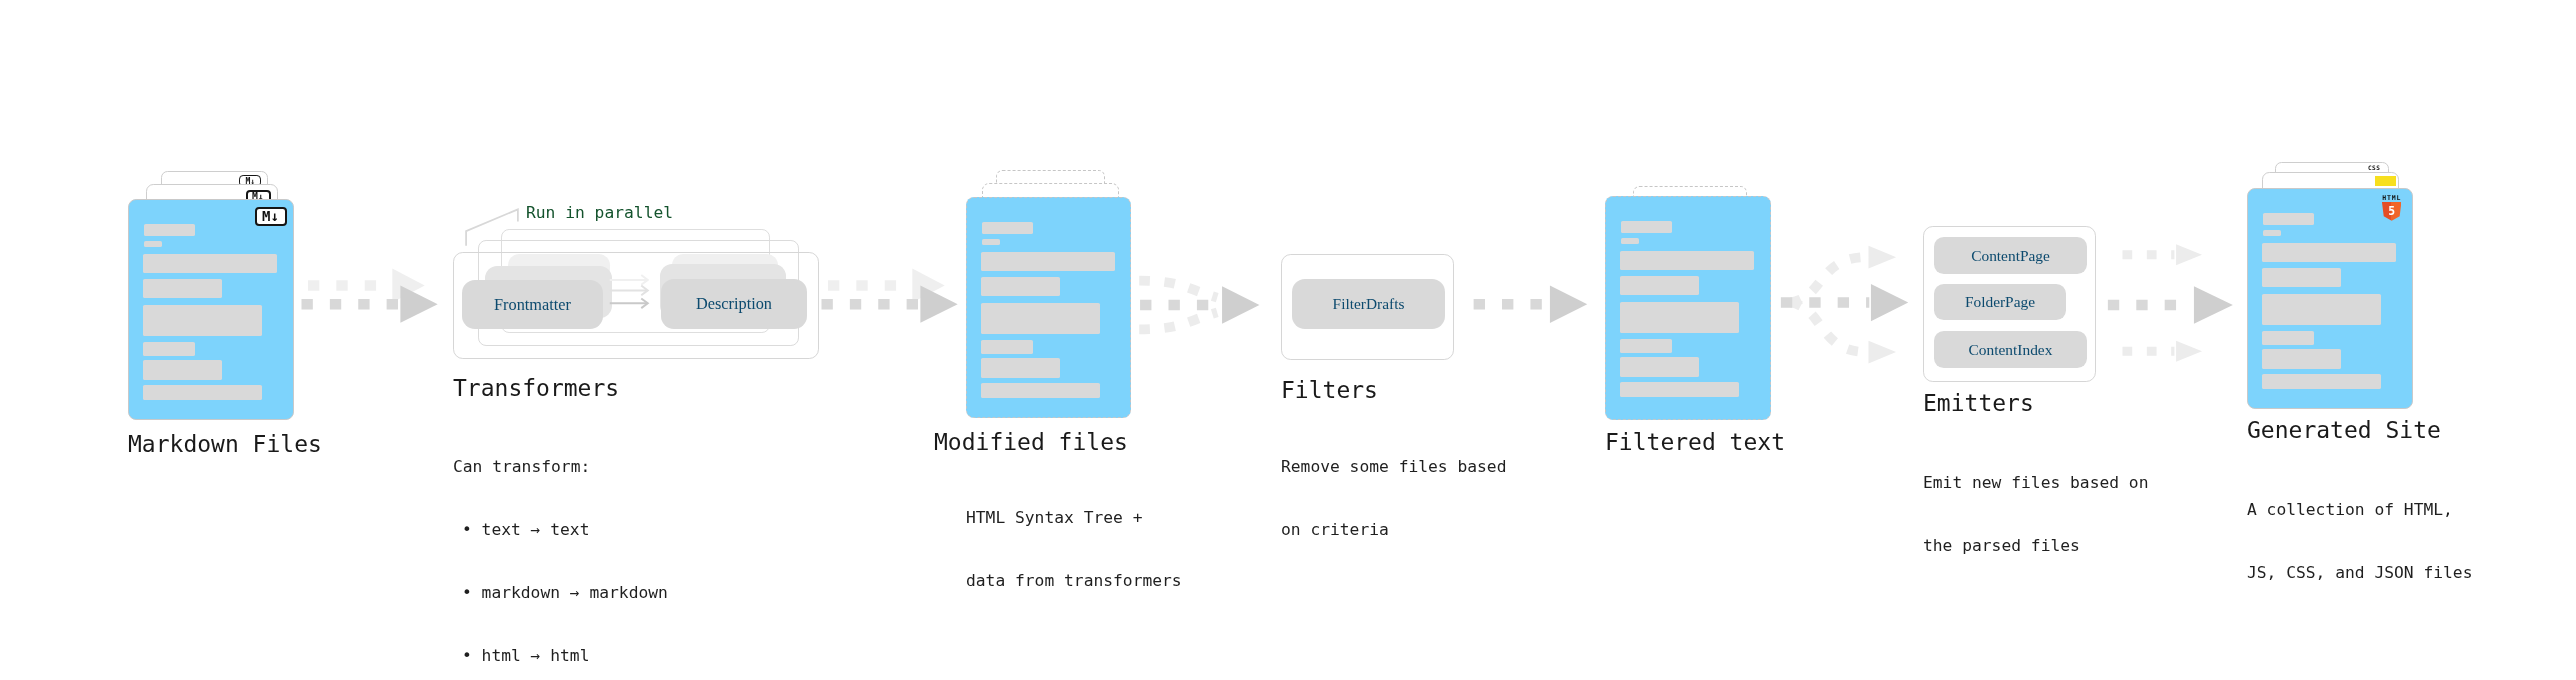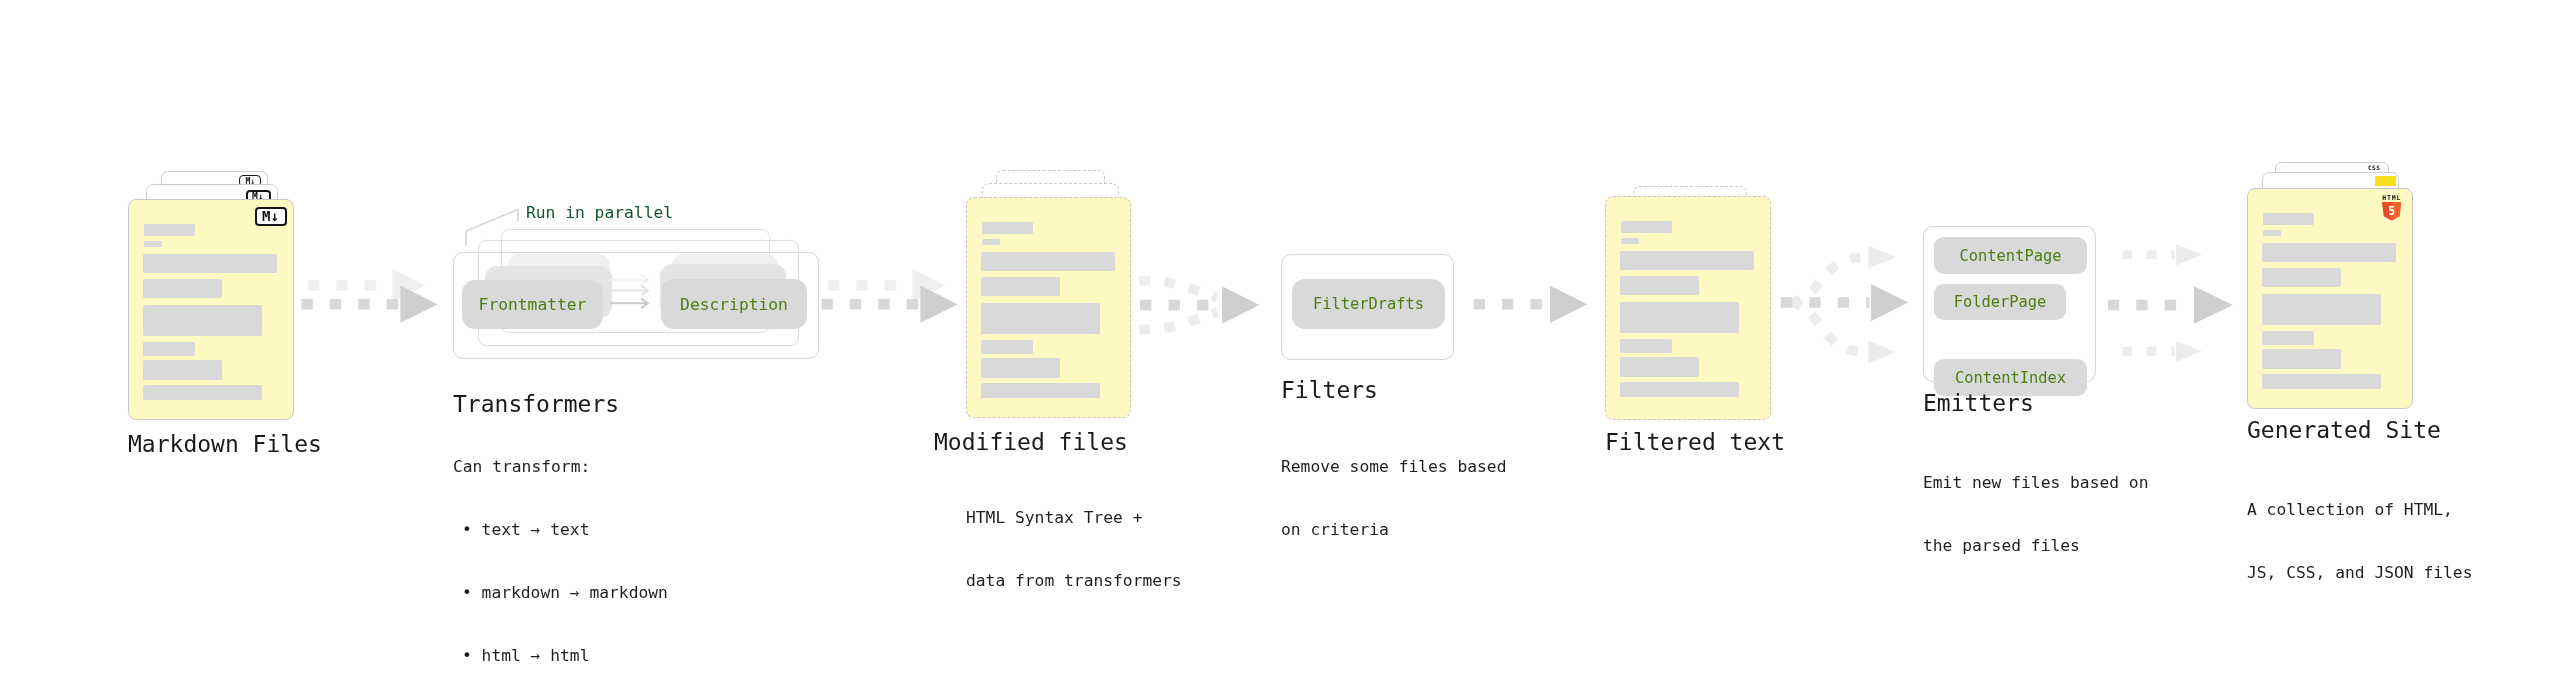--- a/index.html
+++ b/index.html
@@ -1,20 +1,20 @@
 <!DOCTYPE html>
 <html style="font-size:13px"><head>
 <meta charset="utf-8">
 <style>
   html,body{margin:0;padding:0;background:#ffffff;}
   body{font-family:"DejaVu Sans Mono","Liberation Mono",monospace;color:#1a1a1a;}
   #canvas{position:relative;width:2576px;height:681px;background:#ffffff;overflow:hidden;}
 
   
-  .card{position:absolute;border:1.6px solid #c9c9c9;border-radius:8.1px;background:#fef9c3;box-sizing:border-box;}
+  .card{position:absolute;border:1.6px solid #c9c9c9;border-radius:8.1px;background:#7dd3fc;box-sizing:border-box;}
   .card.ghostcard{background:#ffffff;border-color:#cecece;}
   .card.dashed{border-style:dashed;border-color:#c6c6c6;}
 
   
   .bar{position:absolute;background:#d9d9d9;border-radius:1.6px;}
   .b1{left:15.4px;top:23.6px;width:51px;height:12.2px;}
   .b2{left:14.6px;top:41px;width:18px;height:5.7px;}
   .b3{left:14px;top:54px;width:134px;height:18.7px;}
   .b4{left:14px;top:79px;width:79px;height:18.7px;}
   .b5{left:14px;top:105px;width:119px;height:31px;}
@@ -38,21 +38,21 @@
   .js-icon{position:absolute;right:2.4px;top:3.3px;width:21px;height:9.8px;background:#f7df1e;}
   .css-icon{position:absolute;right:5.7px;top:1.6px;width:16.3px;display:flex;flex-direction:column;align-items:center;}
   .css-icon .word{font-size:6.1px;font-weight:bold;line-height:6.5px;color:#111;letter-spacing:0.4px;}
   .css-icon .barblue{width:14.6px;height:2.8px;background:#2962ff;margin-top:0.8px;}
 
   
   .obox{position:absolute;border:1.6px solid #d6d6d6;border-radius:9.8px;background:transparent;box-sizing:border-box;}
 
   
   .pill{position:absolute;background:#d9d9d9;border-radius:13px;display:flex;align-items:center;justify-content:center;
-    font-size:16.3px;color:#4d7c0f;white-space:pre;}
+    font-size:16.3px;color:#0c4a6e;white-space:pre;font-family:Liberation Serif, serif;}
   .pill.ghost1{background:#e4e4e4;}
   .pill.ghost2{background:#f0f0f0;}
   .pill.emitter{border-radius:9.8px;font-size:15.4px;}
 
   
   .title{position:absolute;font-size:23px;line-height:24.4px;color:#1a1a1a;white-space:pre;}
   .sub{position:absolute;font-size:16.3px;line-height:21px;color:#1f1f1f;white-space:pre;}
   .sub .line{white-space:pre;}
   .sub .line.bullet{padding-left:9px;}
   .annotation{position:absolute;font-size:16.3px;color:#14532d;white-space:pre;}
@@ -118,21 +118,21 @@
         </g>
       <g stroke="#c9c9c9" fill="none" stroke-width="2.5">
           <line x1="2" y1="40" x2="48" y2="40"></line>
           <polyline points="41,34 49,40 41,46"></polyline>
         </g>
     </svg>
 
     <div class="pill" style="left:462px;top:280px;width:141px;height:49px;">Frontmatter</div>
     <div class="pill" style="left:661px;top:279px;width:146px;height:50px;">Description</div>
 
-    <div class="title" style="left:453px;top:376px;margin-top:16px;">Transformers</div>
+    <div class="title" style="left:453px;top:376px;">Transformers</div>
     <div class="sub" style="left:453px;top:414px;">
       <div class="line">Can transform:</div>
       <div class="line bullet">• text → text</div>
       <div class="line bullet">• markdown → markdown</div>
       <div class="line bullet">• html → html</div>
     </div>
   </div>
 
   <svg style="left:815px;top:262px;" width="150" height="69" viewBox="0 0 185 85">
     <line x1="16" y1="29" x2="120" y2="29" stroke="#efefef" stroke-width="13" stroke-dasharray="14 21"></line>
@@ -204,21 +204,21 @@
     <path d="M 18 77 C 60 84, 52 138, 112 138" fill="none" stroke="#ececec" stroke-width="12" stroke-dasharray="13 18"></path>
     <polygon points="114,124 148,138 114,152" fill="#ececec"></polygon>
     <line x1="6" y1="77" x2="115" y2="77" stroke="#d8d8d8" stroke-width="13" stroke-dasharray="14 21"></line>
     <polygon points="117,54 163,77 117,100" fill="#cfcfcf"></polygon>
   </svg>
 
   <div>
     <div class="obox" style="left:1923px;top:226px;width:173px;height:156px;"></div>
     <div class="pill emitter" style="left:1934px;top:237px;width:153px;height:37px;">ContentPage</div>
     <div class="pill emitter" style="left:1934px;top:284px;width:132px;height:36px;">FolderPage</div>
-    <div class="pill emitter" style="left:1934px;top:331px;width:153px;height:37px;margin-top:28px;">ContentIndex</div>
+    <div class="pill emitter" style="left:1934px;top:331px;width:153px;height:37px;">ContentIndex</div>
     <div class="title" style="left:1923px;top:391px;">Emitters</div>
     <div class="sub" style="left:1923px;top:430px;">
       <div class="line">Emit new files based on</div>
       <div class="line">the parsed files</div>
     </div>
   </div>
 
   <svg style="left:2103px;top:240px;" width="138" height="126" viewBox="0 0 170 155">
     <line x1="24" y1="18" x2="88" y2="18" stroke="#ececec" stroke-width="11" stroke-dasharray="12 18"></line>
     <polygon points="90,5 122,18 90,31" fill="#ececec"></polygon>

